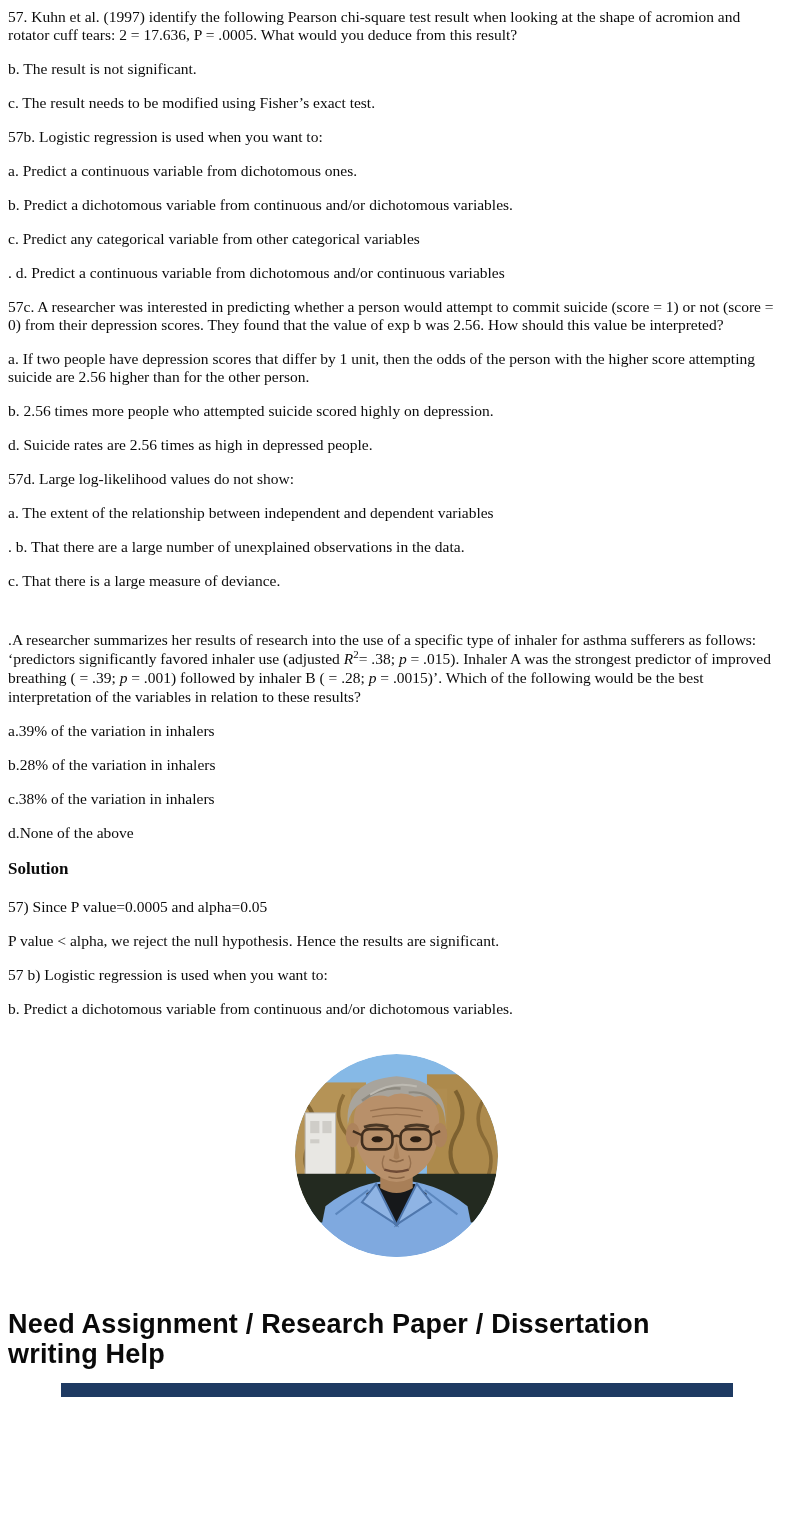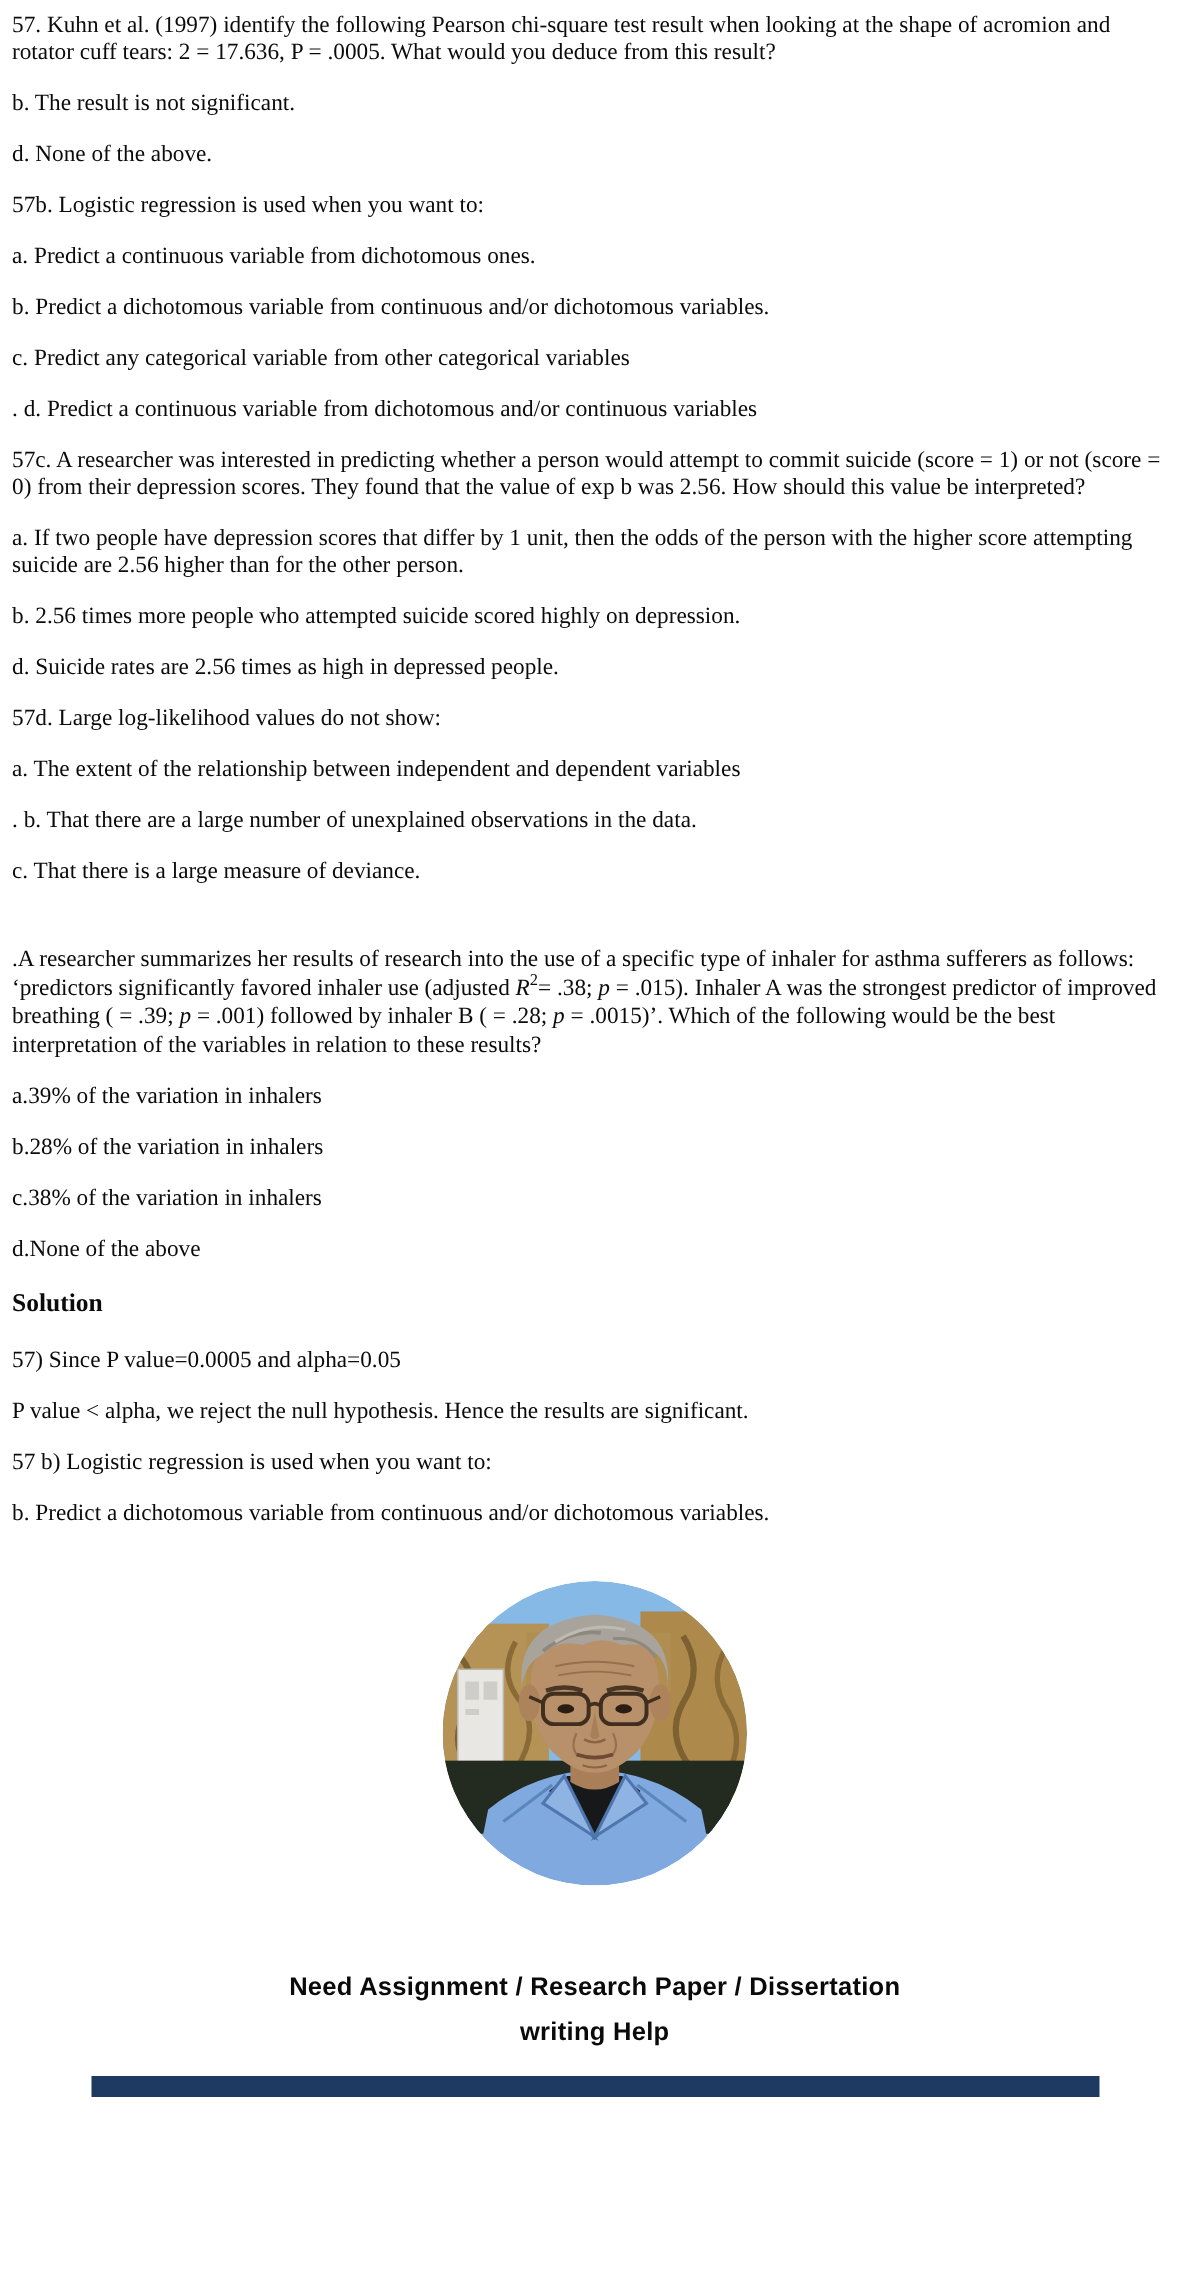--- a/index.html
+++ b/index.html
@@ -38,41 +38,41 @@
   }
   .portrait {
     display: inline-block;
     width: 203px;
     height: 203px;
     border-radius: 50%;
     overflow: hidden;
   }
   .footer {
     margin-top: 48px;
-    text-align: center;
+    text-align: left;
     font-family: "Liberation Sans", "DejaVu Sans", sans-serif;
     font-weight: bold;
-    font-size: 17px;
+    font-size: 27px;
     line-height: 30px;
     color: #0a0a0a;
     letter-spacing: 0.2px;
   }
   .footer-bar {
     margin: 14px auto 0 auto;
     width: 672px;
     height: 14px;
   }
 </style>
 </head>
 <body>
 
 <div class="doc">
   <p>57. Kuhn et al. (1997) identify the following Pearson chi-square test result when looking at the shape of acromion and rotator cuff tears: 2 = 17.636, P = .0005. What would you deduce from this result?</p>
   <p>b. The result is not significant.</p>
-  <p>d. None of the above.</p>
+  <p>c. The result needs to be modified using Fisher’s exact test.</p>
   <p>57b. Logistic regression is used when you want to:</p>
   <p>a. Predict a continuous variable from dichotomous ones.</p>
   <p>b. Predict a dichotomous variable from continuous and/or dichotomous variables.</p>
   <p>c. Predict any categorical variable from other categorical variables</p>
   <p>. d. Predict a continuous variable from dichotomous and/or continuous variables</p>
   <p>57c. A researcher was interested in predicting whether a person would attempt to commit suicide (score = 1) or not (score = 0) from their depression scores. They found that the value of exp b was 2.56. How should this value be interpreted?</p>
   <p>a. If two people have depression scores that differ by 1 unit, then the odds of the person with the higher score attempting suicide are 2.56 higher than for the other person.</p>
   <p>b. 2.56 times more people who attempted suicide scored highly on depression.</p>
   <p>d. Suicide rates are 2.56 times as high in depressed people.</p>
   <p>57d. Large log-likelihood values do not show:</p>

